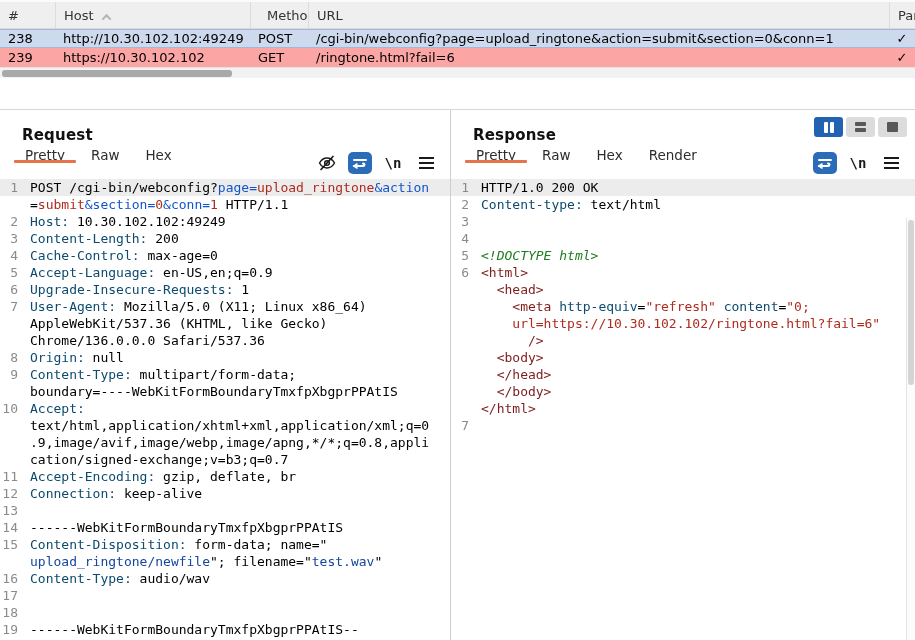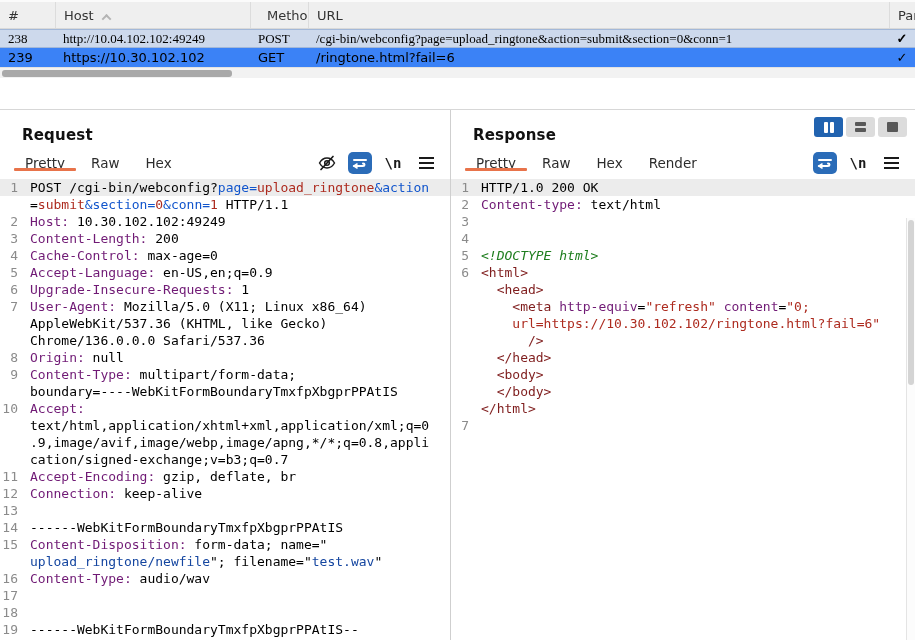--- a/index.html
+++ b/index.html
@@ -25,26 +25,25 @@
   .c-method{ width:58px; flex:none;padding-left:16px; }
   .c-url   { flex:1; min-width:0; }
   .c-para  { width:26px; flex:none; }
   .sort-caret {
     width:7px; height:7px; margin-left:9px; margin-top:4px; flex:none;
     border-left:2px solid #b4b4b4; border-top:2px solid #b4b4b4;
     transform:rotate(45deg) translate(1px,1px);
   }
   .trow {
     display:flex; height:19px; align-items:center;
-    font-size:13px; color:#000; background:#3b82f6; white-space:nowrap;
+    font-size:13px; color:#000; background:#fca5a5; white-space:nowrap;
   }
   .trow.selected {
     background:#cdd9ec;
     box-shadow: inset 0 1px 0 #a3b8d8, inset 0 -1px 0 #a3b8d8;
-    font-family: Liberation Serif, serif;
   }
   .td { padding:0 8px; overflow:hidden; white-space:nowrap; }
   .td.c-para { text-align:center; font-weight:600; font-size:13px; padding:0; }
 
   
   .hscroll {
     position:absolute; top:67px; left:0; width:915px; height:11px;
     background:#f2f2f2; border-top:1px solid #e2e2e2;
   }
   .hthumb {
@@ -60,21 +59,21 @@
   .panel { display:flex; flex-direction:column; position:relative; }
   .panel.request  { width:450px; flex:none; }
   .vdivider { width:1px; background:#cfcfcf; flex:none; }
   .panel.response { flex:1; min-width:0; }
 
   .panel-title {
     font-size:15px; font-weight:bold; color:#111;
     margin:16px 0 0 22px; letter-spacing:.2px;
   }
   .tabsbar {
-    display:flex; align-items:center; height:31px;
+    display:flex; align-items:flex-start; height:31px;
     margin:3px 12px 0 12px;
   }
   .tab {
     padding:0 13px; font-size:13.5px; color:#2d2d2d;
     display:flex; align-items:center; position:relative; cursor:default;
   }
   .tab.active::after {
     content:""; position:absolute; left:2px; right:2px; bottom:0;
     height:3px; background:#e8734a; border-radius:1px;
   }
@@ -107,21 +106,21 @@
     font-size:13px; line-height:17px; margin-top:1px;
   }
   .code-row { display:flex; height:17px; white-space:pre; }
   .code-row.hl { background:#ececec; }
   .gutter {
     width:25px; flex:none; text-align:right; padding-right:7px;
     color:#8b8b8b;
   }
   .ccontent { padding-left:5px; flex:1; overflow:hidden; }
   .sg-t { color:#000000; }
-  .sg-h { color:#701a75; }
+  .sg-h { color:#0c4a6e; }
   .sg-b { color:#1155cc; }
   .sg-r { color:#ad2b1f; }
   .sg-g { color:#1e7d1e;font-style:italic; }
   .sg-m { color:#7f1d1d; }
   .sg-v { color:#1546a0; }
 
   
   .vscroll {
     position:absolute; top:108px; right:0; bottom:0; width:9px;
     border-left:1px solid #e4e4e4; background:#fcfcfc;
@@ -143,21 +142,21 @@
         <span>Host</span>
         <span class="sort-caret"></span>
       </div>
       <div class="th c-method">Method</div>
       <div class="th c-url">URL</div>
       <div class="th c-para">Para</div>
     </div>
 
     <div class="trow selected">
       <div class="td c-num">238</div>
-      <div class="td c-host">http://10.04.102.102:49249</div>
+      <div class="td c-host">http://10.30.102.102:49249</div>
       <div class="td c-method">POST</div>
       <div class="td c-url">/cgi-bin/webconfig?page=upload_ringtone&amp;action=submit&amp;section=0&amp;conn=1</div>
       <div class="td c-para">✓</div>
     </div>
 
     <div class="trow">
       <div class="td c-num">239</div>
       <div class="td c-host">https://10.30.102.102</div>
       <div class="td c-method">GET</div>
       <div class="td c-url">/ringtone.html?fail=6</div>
@@ -283,22 +282,22 @@
           <div class="code-row hl"><span class="gutter">1</span><span class="ccontent"><span class="sg-t">HTTP/1.0 200 OK</span></span></div>
           <div class="code-row"><span class="gutter">2</span><span class="ccontent"><span class="sg-h">Content-type:</span><span class="sg-t"> text/html</span></span></div>
           <div class="code-row"><span class="gutter">3</span><span class="ccontent"></span></div>
           <div class="code-row"><span class="gutter">4</span><span class="ccontent"></span></div>
           <div class="code-row"><span class="gutter">5</span><span class="ccontent"><span class="sg-g">&lt;!DOCTYPE html&gt;</span></span></div>
           <div class="code-row"><span class="gutter">6</span><span class="ccontent"><span class="sg-m">&lt;html&gt;</span></span></div>
           <div class="code-row"><span class="gutter"></span><span class="ccontent"><span class="sg-t">  </span><span class="sg-m">&lt;head&gt;</span></span></div>
           <div class="code-row"><span class="gutter"></span><span class="ccontent"><span class="sg-t">    </span><span class="sg-m">&lt;meta</span><span class="sg-t"> </span><span class="sg-h">http-equiv</span><span class="sg-t">=</span><span class="sg-r">"refresh"</span><span class="sg-t"> </span><span class="sg-h">content</span><span class="sg-t">=</span><span class="sg-r">"0;</span></span></div>
           <div class="code-row"><span class="gutter"></span><span class="ccontent"><span class="sg-t">    </span><span class="sg-r">url=https://10.30.102.102/ringtone.html?fail=6"</span></span></div>
           <div class="code-row"><span class="gutter"></span><span class="ccontent"><span class="sg-t">      </span><span class="sg-m">/&gt;</span></span></div>
+          <div class="code-row"><span class="gutter"></span><span class="ccontent"><span class="sg-t">  </span><span class="sg-m">&lt;body&gt;</span></span></div>
           <div class="code-row"><span class="gutter"></span><span class="ccontent"><span class="sg-t">  </span><span class="sg-m">&lt;/head&gt;</span></span></div>
-          <div class="code-row"><span class="gutter"></span><span class="ccontent"><span class="sg-t">  </span><span class="sg-m">&lt;body&gt;</span></span></div>
           <div class="code-row"><span class="gutter"></span><span class="ccontent"><span class="sg-t">  </span><span class="sg-m">&lt;/body&gt;</span></span></div>
           <div class="code-row"><span class="gutter"></span><span class="ccontent"><span class="sg-m">&lt;/html&gt;</span></span></div>
           <div class="code-row"><span class="gutter">7</span><span class="ccontent"></span></div>
         </div>
 
       <div class="vscroll">
         <div class="vthumb"></div>
       </div>
     </section>
   </div>

